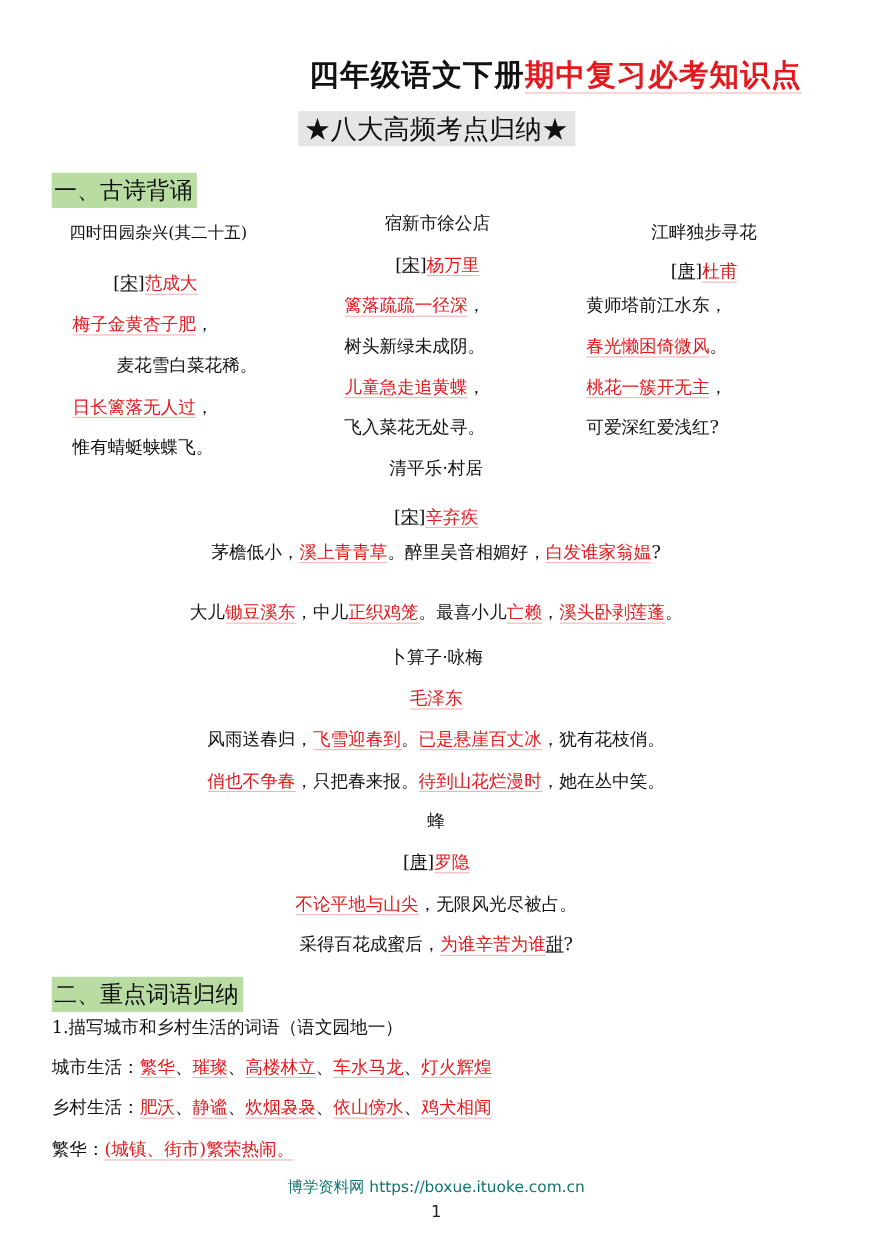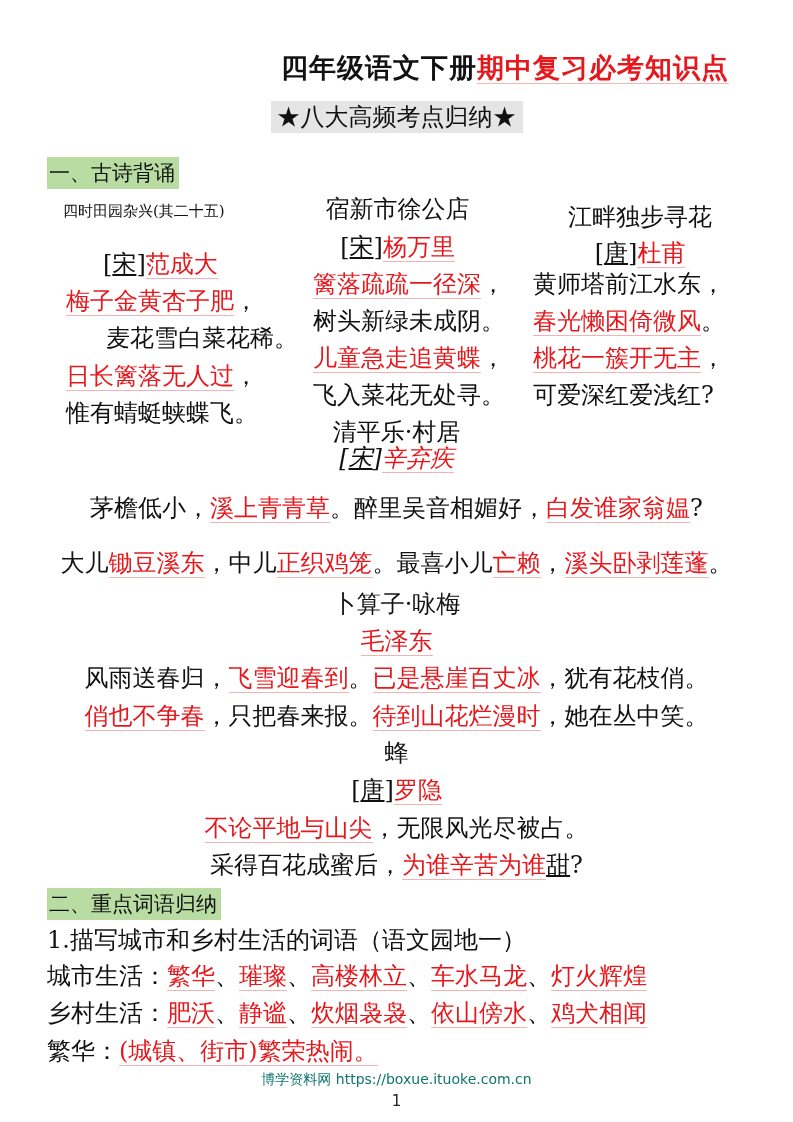--- a/index.html
+++ b/index.html
@@ -6,21 +6,21 @@
   body { width: 793px; height: 1122px; position: relative; overflow: hidden;
          font-family: "DejaVu Serif", "Liberation Serif", serif; color: #111; }
   .abs { position: absolute; }
   .title { left: 0; width: 729px; top: 50px; text-align: right; font-size: 27px; font-weight: bold; letter-spacing: 1px; }
   .title .red { color: #e5191d; border-bottom: 1px solid #f2b8b8; }
   .subtitle-wrap { left: 0; width: 793px; top: 101px; text-align: center; }
   .subtitle { display: inline-block; background: #e5e5e5; padding: 0 6px; font-size: 24px; font-weight: normal; }
   .section { background: #b8dca2; font-size: 21px; padding: 2px 4px 2px 2px; }
   .r { color: #e5191d; border-bottom: 1px solid #f0b4b4; }
   .u { text-decoration: underline; }
-  .line { font-size: 24px; white-space: nowrap; }
+  .line { font-size: 16px; white-space: nowrap; }
   .col { text-align: center; }
   .small { font-size: 15px; }
   .footer { left: 0; width: 793px; top: 1071px; text-align: center; font-family: "DejaVu Sans", sans-serif; font-size: 14px; color: #0f766e; }
   .pagenum { left: 0; width: 793px; top: 1092px; text-align: center; font-family: "DejaVu Sans", sans-serif; font-size: 15px; color: #222; }
 </style>
 </head>
 <body>
 
 <div class="abs title"><span>四年级语文下册</span><span class="red">期中复习必考知识点</span></div>
 
@@ -45,21 +45,21 @@
 <div class="abs line" style="left:313px; top:379px;">飞入菜花无处寻。</div>
 
 <div class="abs line col" style="left:540px; width:200px; top:201px;">江畔独步寻花</div>
 <div class="abs line col" style="left:540px; width:200px; top:237px;">[<span class="u">唐</span>]<span class="r">杜甫</span></div>
 <div class="abs line" style="left:533px; top:268px;">黄师塔前江水东，</div>
 <div class="abs line" style="left:533px; top:305px;"><span class="r">春光懒困倚微风</span><span>。</span></div>
 <div class="abs line" style="left:533px; top:342px;"><span class="r">桃花一簇开无主</span><span>，</span></div>
 <div class="abs line" style="left:533px; top:379px;">可爱深红爱浅红?</div>
 
 <div class="abs line col" style="left:0; width:793px; top:416px;">清平乐·村居</div>
-<div class="abs line col" style="left:0; width:793px; top:442px;font-style:italic;">[<span class="u">宋</span>]<span class="r">辛弃疾</span></div>
+<div class="abs line col" style="left:0; width:793px; top:460px;">[<span class="u">宋</span>]<span class="r">辛弃疾</span></div>
 <div class="abs line col" style="left:0; width:793px; top:492px;"><span>茅檐低小，</span><span class="r">溪上青青草</span><span>。醉里吴音相媚好，</span><span class="r">白发谁家翁媪</span><span>?</span></div>
 <div class="abs line col" style="left:0; width:793px; top:547px;"><span>大儿</span><span class="r">锄豆溪东</span><span>，中儿</span><span class="r">正织鸡笼</span><span>。最喜小儿</span><span class="r">亡赖</span><span>，</span><span class="r">溪头卧剥莲蓬</span><span>。</span></div>
 
 <div class="abs line col" style="left:0; width:793px; top:588px;">卜算子·咏梅</div>
 <div class="abs line col" style="left:0; width:793px; top:625px;"><span class="r">毛泽东</span></div>
 <div class="abs line col" style="left:0; width:793px; top:662px;"><span>风雨送春归，</span><span class="r">飞雪迎春到</span><span>。</span><span class="r">已是悬崖百丈冰</span><span>，犹有花枝俏。</span></div>
 <div class="abs line col" style="left:0; width:793px; top:700px;"><span class="r">俏也不争春</span><span>，只把春来报。</span><span class="r">待到山花烂漫时</span><span>，她在丛中笑。</span></div>
 
 <div class="abs line col" style="left:0; width:793px; top:737px;">蜂</div>
 <div class="abs line col" style="left:0; width:793px; top:774px;">[<span class="u">唐</span>]<span class="r">罗隐</span></div>

